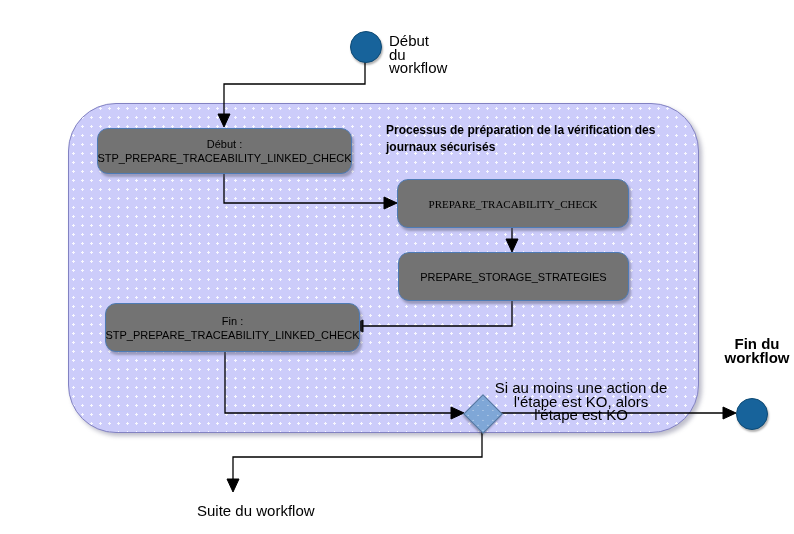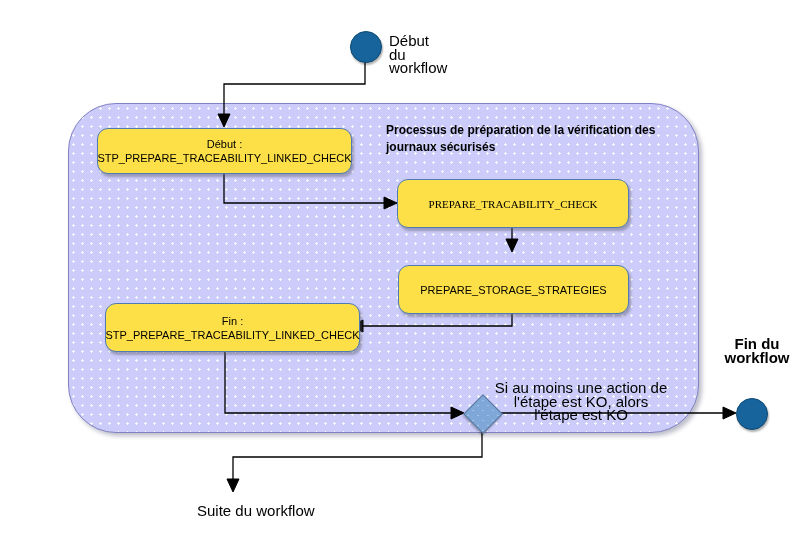--- a/index.html
+++ b/index.html
@@ -17,21 +17,21 @@
     z-index:1;
   }
   .edges{position:absolute;left:0;top:0;width:794px;height:534px;z-index:2;pointer-events:none;}
   .edges path{stroke:#000;stroke-width:1.3;fill:none;}
   .edges polygon{fill:#000;stroke:#000;}
   .title{
     position:absolute;left:386px;top:122px;width:272px;z-index:3;
     font-size:12px;font-weight:bold;text-align:left;line-height:17px;
   }
   .box{
-    position:absolute;z-index:3;background:#fde047;border:1.5px solid #4e7bb5;border-radius:11px;
+    position:absolute;z-index:3;background:#737373;border:1.5px solid #4e7bb5;border-radius:11px;
     box-shadow:2px 3px 2.5px rgba(90,90,110,0.45);
     display:flex;flex-direction:column;align-items:center;justify-content:center;
     font-size:11px;line-height:14px;text-align:center;
   }
   .box span{white-space:nowrap;}
   .circle{
     position:absolute;width:30px;height:30px;border-radius:50%;
     background:#17639b;border:1px solid #0d4a75;z-index:3;
     box-shadow:1px 2px 2px rgba(0,0,0,0.3);
   }
@@ -97,21 +97,21 @@
 
   <div class="box" style="left:97px;top:128px;width:253px;height:44px;">
     <span>Début :</span>
     <span>STP_PREPARE_TRACEABILITY_LINKED_CHECK</span>
   </div>
 
   <div class="box" style="left:397px;top:179px;width:230px;height:47px;font-family:Liberation Serif, serif;">
     <span>PREPARE_TRACABILITY_CHECK</span>
   </div>
 
-  <div class="box" style="left:398px;top:252px;width:229px;height:47px;margin-top:13px;">
+  <div class="box" style="left:398px;top:252px;width:229px;height:47px;">
     <span>PREPARE_STORAGE_STRATEGIES</span>
   </div>
 
   <div class="box" style="left:97px;top:303px;width:253px;height:47px;margin-left:8px;">
     <span>Fin :</span>
     <span>STP_PREPARE_TRACEABILITY_LINKED_CHECK</span>
   </div>
 
   <div class="diamond"></div>
   <div class="lbl lbl-decision">Si au moins une action de l'étape est KO, alors l'étape est KO</div>

